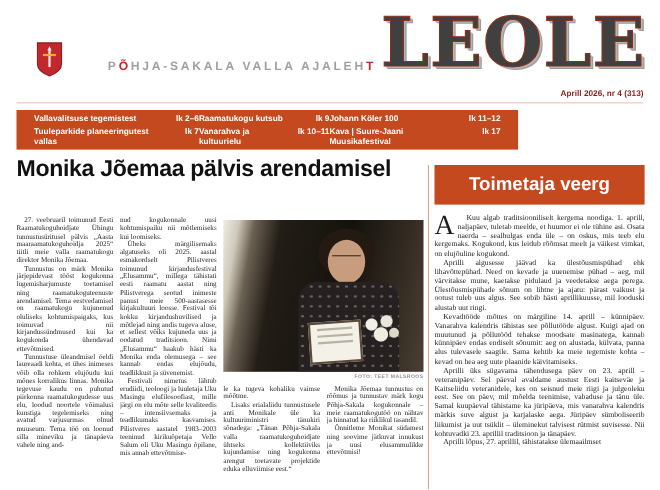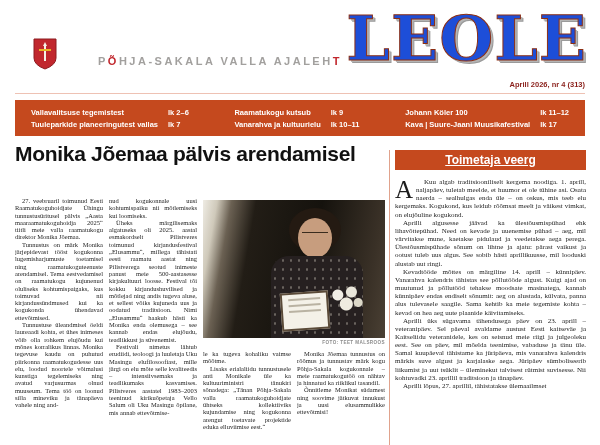--- a/index.html
+++ b/index.html
@@ -7,34 +7,34 @@
        font-family:"Liberation Serif",serif;color:#1d1d1d;}
   .abs{position:absolute;}
 
   
   #masthead-rule{left:15px;top:93px;width:570px;height:1px;background:#eec2b4;}
   #coat{left:33px;top:38px;width:24px;height:32px;}
   #tagline{left:64px;top:55px;font-family:"Liberation Sans",sans-serif;
            font-weight:bold;font-size:11px;letter-spacing:2.5px;color:#a2a09e;margin-left:34px;}
   #tagline .accent{color:#c1272d;}
   #logo{right:13px;top:8px;font-family:"DejaVu Serif",serif;font-weight:bold;
-        font-size:62px;line-height:62px;color:#1d4ed8;letter-spacing:1px;
+        font-size:62px;line-height:62px;color:#404040;letter-spacing:1px;
         text-shadow:2px 2px 0 #b5b5b5,3px 3px 0 #9a9a9a;
         -webkit-text-stroke:1px #8c2f14;}
   #issue{right:15px;top:80px;font-family:"Liberation Sans",sans-serif;
          font-weight:bold;font-size:7.5px;color:#8a1f1a;}
 
   
-  #banner{left:15px;top:100px;width:570px;height:36px;background:#c5491e;
+  #banner{left:15px;top:100px;width:456px;height:36px;background:#c5491e;
           display:flex;align-items:center;justify-content:space-between;
           padding:0 16px;box-sizing:border-box;
           font-family:"Liberation Sans",sans-serif;color:#fff;
           font-size:7.5px;font-weight:bold;}
   .idx-group{display:grid;grid-template-columns:auto auto;column-gap:10px;row-gap:3px;}
-  .idx-page{white-space:nowrap;}
+  .idx-page{white-space:nowrap;text-align:right;}
 
   
   #headline{left:15px;top:141px;width:375px;
             font-family:"Liberation Sans",sans-serif;font-weight:bold;
             font-size:21px;line-height:25px;color:#111;letter-spacing:-0.3px;}
 
   
   .col{position:absolute;width:88px;text-align:justify;
        font-size:6.5px;line-height:7.3px;overflow:hidden;}
   .col p{margin:0;}
@@ -66,23 +66,23 @@
                    radial-gradient(circle at 60% 20%,#e9e6da 5px,transparent 6px),
                    radial-gradient(circle at 45% 60%,#efece0 6px,transparent 7px),
                    radial-gradient(circle at 80% 55%,#dcd8c8 4px,transparent 5px);}
   #photo-caption{left:203px;top:340px;width:182px;text-align:right;
         font-family:"Liberation Sans",sans-serif;font-size:4.6px;
         font-weight:bold;color:#8d8d8d;letter-spacing:.4px;}
 
   
   #sidebar-rule{left:389px;top:150px;width:1px;height:295px;background:#e0a28c;}
   #editor{left:395px;top:150px;width:191px;}
-  #editor-head{height:20px;background:#c5491e;color:#fff;display:flex;
+  #editor-head{height:36px;background:#c5491e;color:#fff;display:flex;
         align-items:center;justify-content:center;
-        font-family:"Liberation Sans",sans-serif;font-weight:bold;font-size:12px;text-decoration:underline;}
+        font-family:"Liberation Sans",sans-serif;font-weight:bold;font-size:17px;}
   #editor-body{margin-top:8px;text-align:justify;font-size:7px;line-height:8.15px;
         height:267px;overflow:hidden;}
   #editor-body p{margin:0;}
   #editor-body p.indent{text-indent:8px;}
   .dropcap{float:left;font-size:25px;line-height:21px;padding:1px 3px 0 0;
         font-family:"Liberation Serif",serif;color:#1d1d1d;}
 </style>
 </head>
 <body>
 

